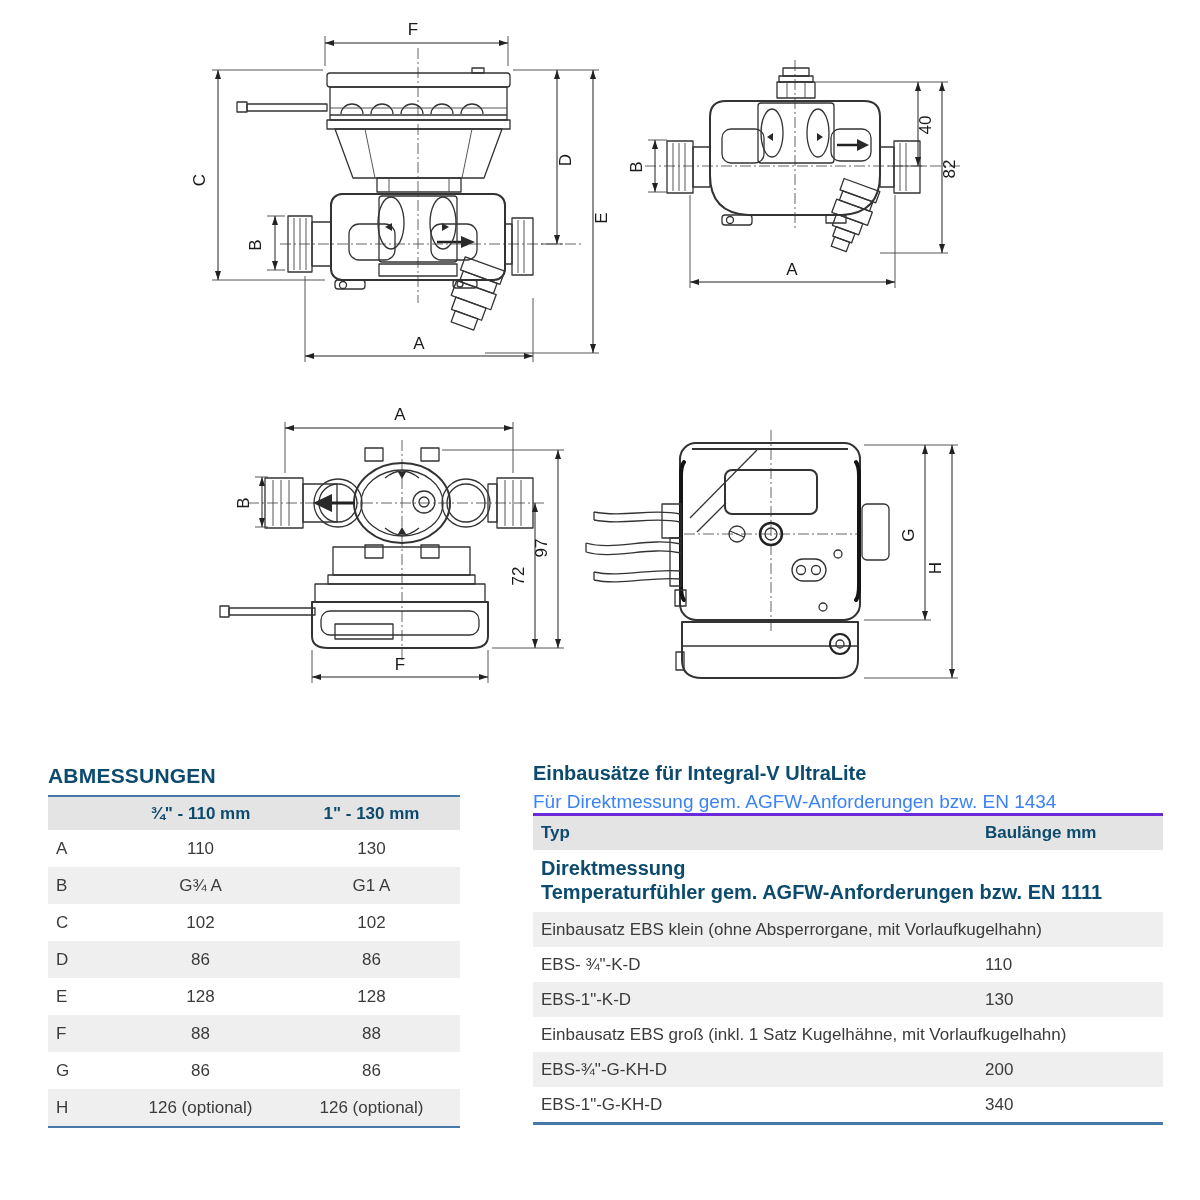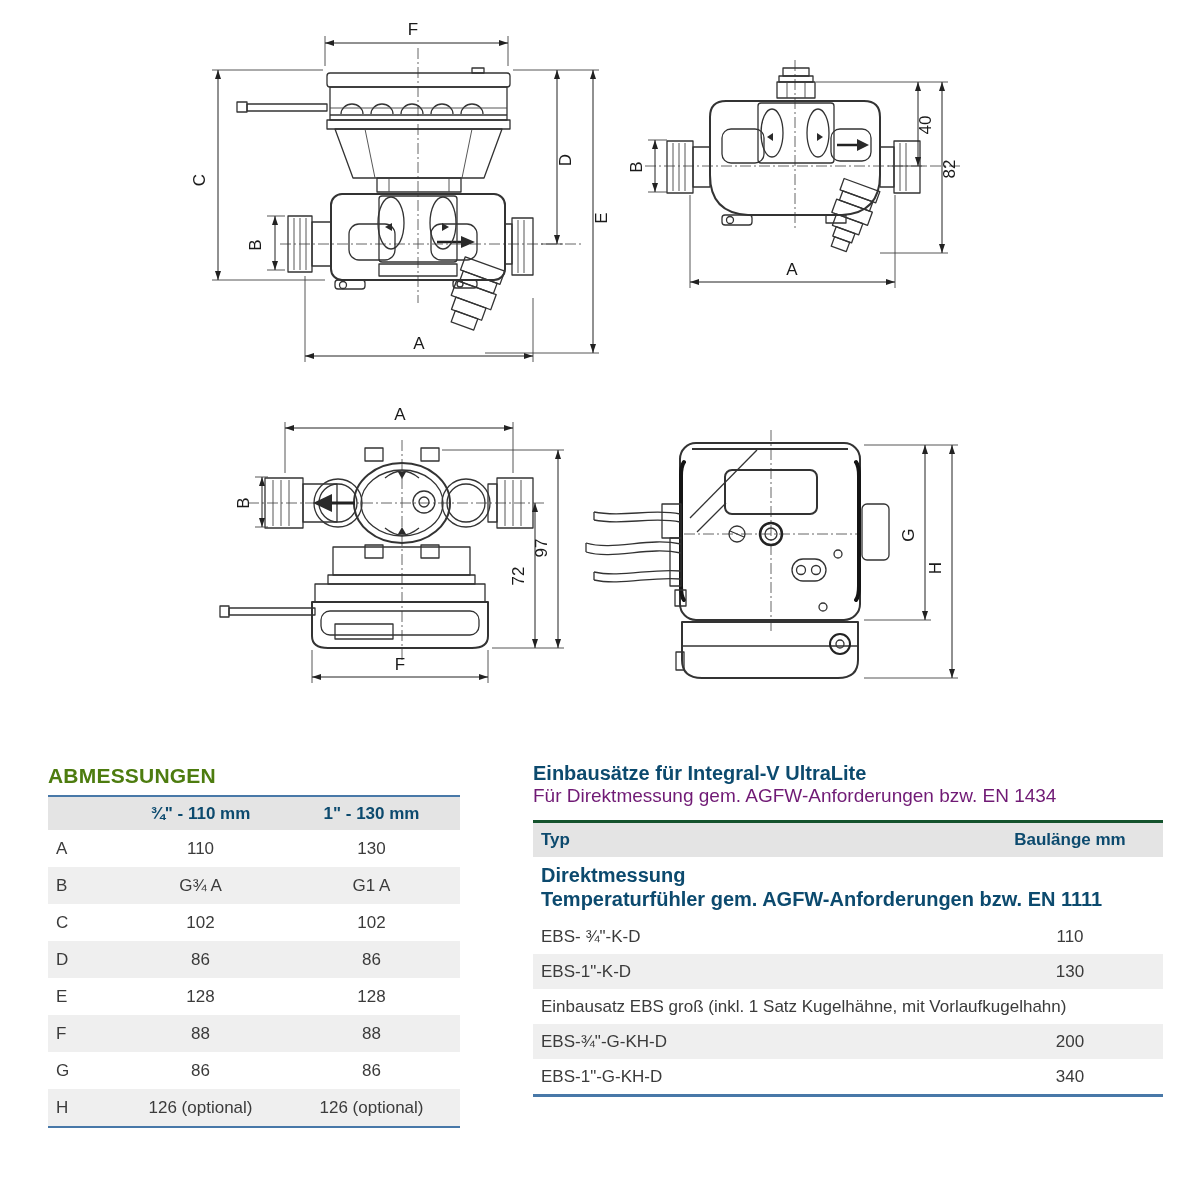--- a/index.html
+++ b/index.html
@@ -26,24 +26,24 @@
   .abm-row   { display:grid; grid-template-columns:70px 165px 1fr; align-items:center; min-height:37px; }
   .abm-row.head { min-height:33px; font-weight:bold; }
   .abm-row > div:first-child { padding-left:8px; }
   .abm-row .c1, .abm-row .c2 { text-align:center; }
   .gray { background:#efefef; }
   .headband { background:#e4e4e4; }
 
   
   .kits { position:absolute; left:533px; top:762px; width:630px; }
   .kits-heading { font-size:20px; font-weight:bold; }
-  .kits-sub { font-size:19px; margin-top:0; color:#701a75; }
-  .kits-table { margin-top:13px; border-top:3px solid #14532d; border-bottom:3px solid #4878a8; font-size:17px; }
+  .kits-sub { font-size:19px; margin-top:6px; color:#3b82f6; }
+  .kits-table { margin-top:0; border-top:3px solid #6d28d9; border-bottom:3px solid #4878a8; font-size:17px; }
   .krow { display:grid; grid-template-columns:1fr 170px; align-items:center; min-height:35px; padding:0 8px; }
-  .krow .num { text-align:center; }
+  .krow .num { }
   .k-head { min-height:34px; font-weight:bold; }
   .k-section { display:block; padding:6px 8px 8px 8px; font-weight:bold; font-size:20px; line-height:24px; }
   .k-span { grid-template-columns:1fr; }
   .navy { color:#0c4a6e; }
 </style>
 </head>
 <body>
 
 <div class="page">
 
@@ -363,21 +363,21 @@
         <text class="dimtext" x="334" y="115" text-anchor="middle" transform="rotate(-90 334 115)">G</text>
 
         <line class="ext" x1="284" y1="258" x2="378" y2="258"></line>
         <line class="dim" x1="372" y1="25" x2="372" y2="258" marker-start="url(#ar4)" marker-end="url(#ar4)"></line>
         <text class="dimtext" x="361" y="148" text-anchor="middle" transform="rotate(-90 361 148)">H</text>
       </g>
     </svg>
   </div>
 
   <div class="abm">
-    <div class="abm-title" style="color:#4d7c0f;">ABMESSUNGEN</div>
+    <div class="abm-title" style="color:#0c4a6e;">ABMESSUNGEN</div>
     <div class="abm-grid">
       <div class="abm-row head headband">
         <div></div>
         <div class="c1 navy">¾" - 110 mm</div>
         <div class="c2 navy">1" - 130 mm</div>
       </div>
       <div class="abm-row">
         <div>A</div>
         <div class="c1">110</div>
         <div class="c2">130</div>
@@ -425,20 +425,23 @@
     <div class="kits-sub">Für Direktmessung gem. AGFW-Anforderungen bzw. EN 1434</div>
     <div class="kits-table">
       <div class="krow k-head headband">
         <div class="navy">Typ</div>
         <div class="num navy">Baulänge mm</div>
       </div>
       <div class="k-section navy">
         <div>Direktmessung</div>
         <div>Temperaturfühler gem. AGFW-Anforderungen bzw. EN 1111</div>
       </div>
+      <div class="krow k-span gray">
+        <div>Einbausatz EBS klein (ohne Absperrorgane, mit Vorlaufkugelhahn)</div>
+      </div>
       <div class="krow">
         <div>EBS- ¾"-K-D</div>
         <div class="num">110</div>
       </div>
       <div class="krow gray">
         <div>EBS-1"-K-D</div>
         <div class="num">130</div>
       </div>
       <div class="krow k-span">
         <div>Einbausatz EBS groß (inkl. 1 Satz Kugelhähne, mit Vorlaufkugelhahn)</div>

